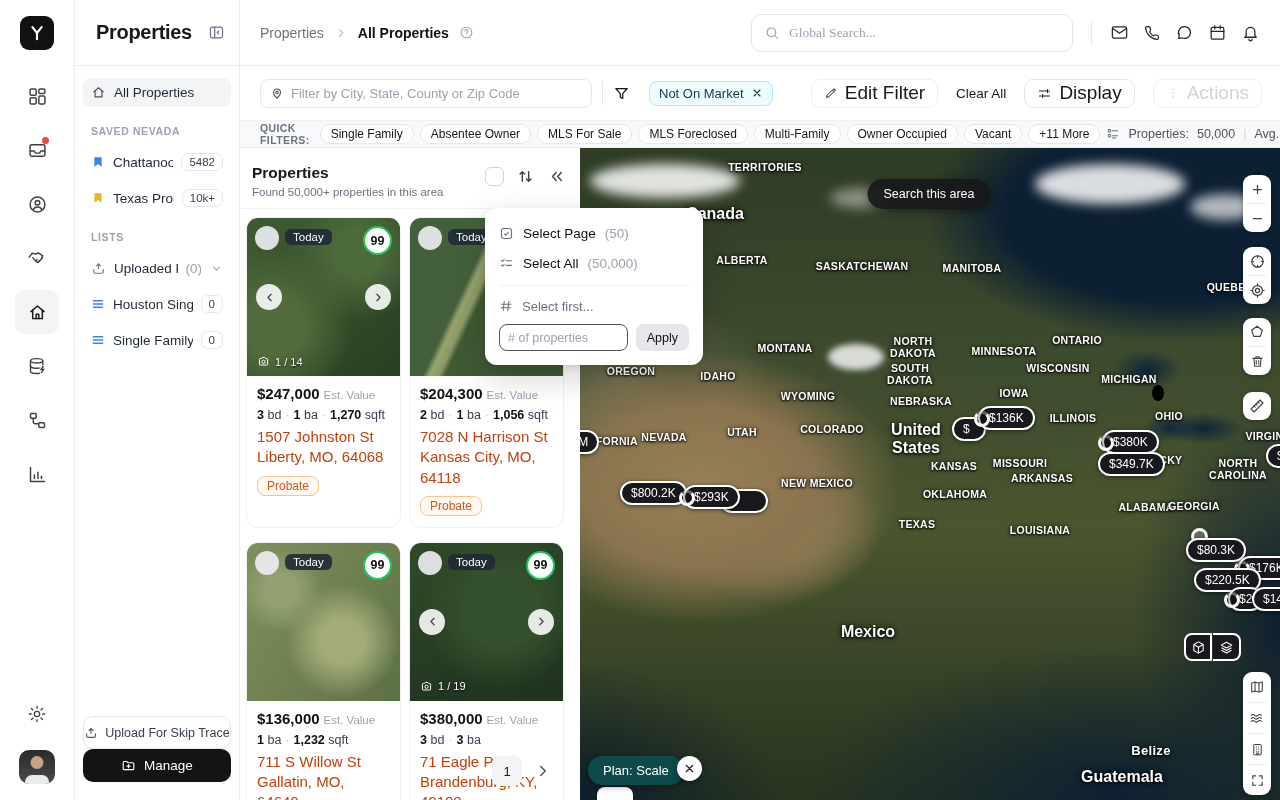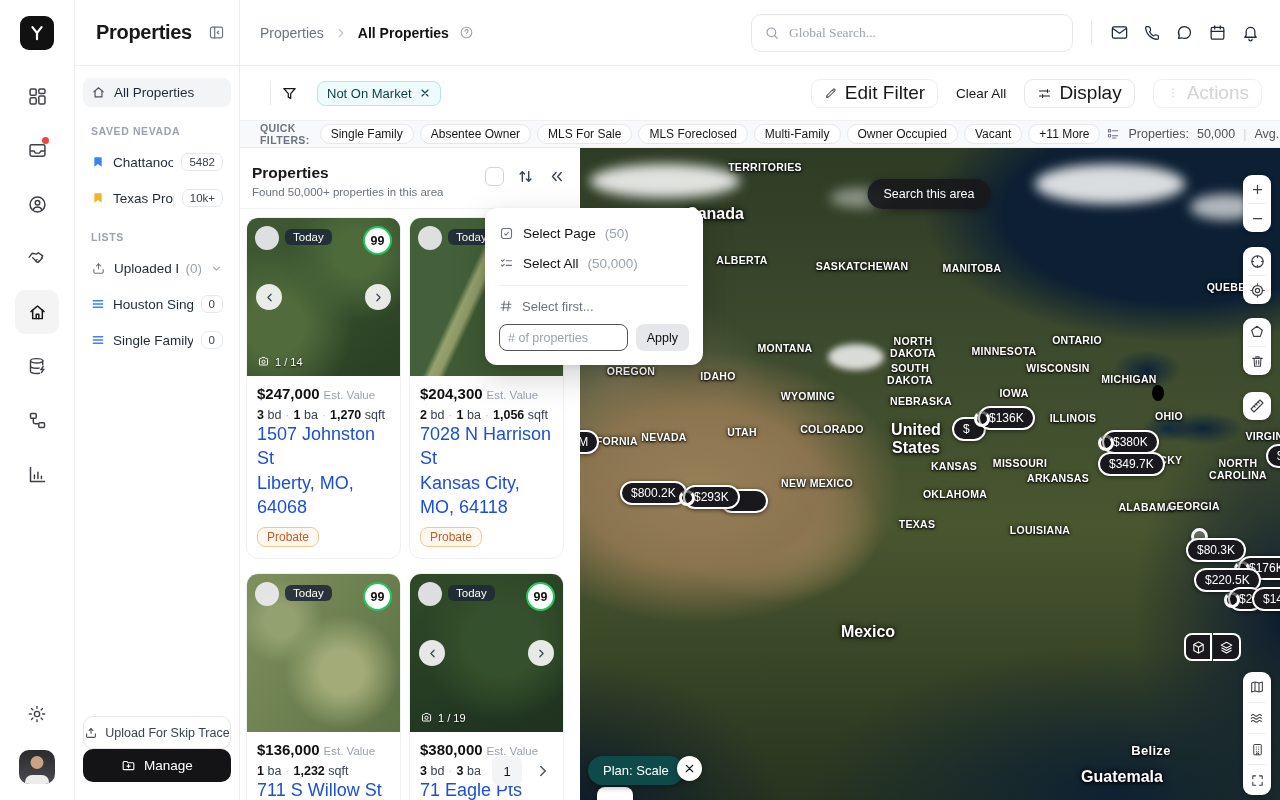--- a/index.html
+++ b/index.html
@@ -85,21 +85,21 @@
   .card-score{position:absolute;right:8px;top:8px;width:29px;height:29px;border-radius:50%;background:#fff;border:2.5px solid #22c55e;display:flex;align-items:center;justify-content:center;font-size:12.5px;font-weight:700;color:#111}
   .car-arrow{position:absolute;top:50%;transform:translateY(-50%);width:26px;height:26px;border-radius:50%;background:rgba(255,255,255,.88);display:flex;align-items:center;justify-content:center;color:#374151;cursor:pointer}
   .car-arrow.l{left:9px}.car-arrow.r{right:9px}
   .cam-count{position:absolute;left:10px;bottom:8px;display:flex;align-items:center;gap:5px;color:#fff;font-size:11px;text-shadow:0 1px 2px rgba(0,0,0,.9)}
   .card-body{padding:9px 10px 11px}
   .price-row{font-size:15px;font-weight:700;color:#111}
   .price-row .est{font-size:11.5px;font-weight:400;color:#9ca3af;margin-left:4px}
   .specs{margin-top:6px;font-size:12.5px;color:#374151}
   .specs b{font-weight:700;color:#111}
   .spec-dot{color:#c4c7cc;margin:0 4px}
-  .addr{font-size:18px;color:#1d4ed8;line-height:1.35}
+  .addr{margin-top:5px;font-size:15px;color:#c2410c;line-height:1.35}
   .tag{display:inline-block;margin-top:8px;border:1px solid #f5c78f;background:#fff8f1;color:#c65d21;border-radius:8px;font-size:12px;padding:2px 9px}
   .pager{position:absolute;left:252px;bottom:14px;display:flex;align-items:center;gap:12px}
   .page-btn{width:30px;height:30px;border-radius:8px;background:#f3f4f6;display:flex;align-items:center;justify-content:center;font-size:13px;color:#18181b;cursor:pointer}
   .page-next{color:#4b5563;cursor:pointer;display:flex}
 
   
   #selmenu{position:absolute;left:485px;top:208px;width:218px;background:#fff;border-radius:12px;box-shadow:0 12px 34px rgba(0,0,0,.18),0 2px 6px rgba(0,0,0,.08);z-index:60;padding:10px 14px 14px}
   .sm-row{display:flex;align-items:center;gap:9px;height:30px;font-size:13.5px;color:#111;cursor:pointer}
   .sm-count{color:#9ca3af}
   .sm-div{height:1px;background:#f0f0f2;margin:7px 0}
@@ -357,20 +357,27 @@
     <span class="top-ic">
         <svg width="19" height="19" viewBox="0 0 24 24" fill="none" stroke="currentColor" stroke-width="1.6" stroke-linecap="round" stroke-linejoin="round">
           <path d="M6.5 15.5v-4.5a5.5 5.5 0 1 1 11 0v4.5l1.8 2.5H4.7z"></path>
           <path d="M10 20.5a2 2 0 0 0 4 0"></path>
         </svg>
       </span>
   </div>
 </div>
 
 <div id="filterbar">
+  <div class="loc-input">
+    <svg width="14" height="14" viewBox="0 0 24 24" fill="none" stroke="#52525b" stroke-width="1.8">
+        <path d="M12 21c-3.5-3.2-6-6.7-6-9.8A6 6 0 0 1 18 11.2c0 3.1-2.5 6.6-6 9.8z"></path>
+        <circle cx="12" cy="11" r="2.2"></circle>
+      </svg>
+    <span>Filter by City, State, County or Zip Code</span>
+  </div>
   <div class="vdiv" style="margin:0 10px"></div>
   <svg width="17" height="17" viewBox="0 0 24 24" fill="none" stroke="#18181b" stroke-width="1.8" stroke-linejoin="round">
       <path d="M4 5h16l-6.3 7.2V19l-3.4-1.8v-5z"></path>
     </svg>
   <div class="chip-active">
     <span>Not On Market</span>
     <svg width="12" height="12" viewBox="0 0 24 24" fill="none" stroke="#0f3d44" stroke-width="2.2" stroke-linecap="round">
         <path d="M6 6l12 12M18 6L6 18"></path>
       </svg>
   </div>
@@ -642,21 +649,21 @@
 
       <div class="map-label" style="left: 572px; top: 312px;"><span>KENTUCKY</span></div>
 
       <div class="map-label" style="left: 690px; top: 288px;"><span>VIRGINIA</span></div>
 
       <div class="map-label" style="left: 658px; top: 321px;"><span>NORTH
 CAROLINA</span></div>
 
       <div class="map-label" style="left: 375px; top: 346px;"><span>OKLAHOMA</span></div>
 
-      <div class="map-label" style="left: 478px; top: 330px; text-align: right;"><span>ARKANSAS</span></div>
+      <div class="map-label" style="left: 462px; top: 330px; text-align: right;"><span>ARKANSAS</span></div>
 
       <div class="map-label" style="left: 237px; top: 335px;"><span>NEW MEXICO</span></div>
 
       <div class="map-label" style="left: 337px; top: 376px;"><span>TEXAS</span></div>
 
       <div class="map-label" style="left: 566px; top: 359px;"><span>ALABAMA</span></div>
 
       <div class="map-label" style="left: 614px; top: 358px;"><span>GEORGIA</span></div>
 
       <div class="map-label" style="left: 460px; top: 382px;"><span>LOUISIANA</span></div>

